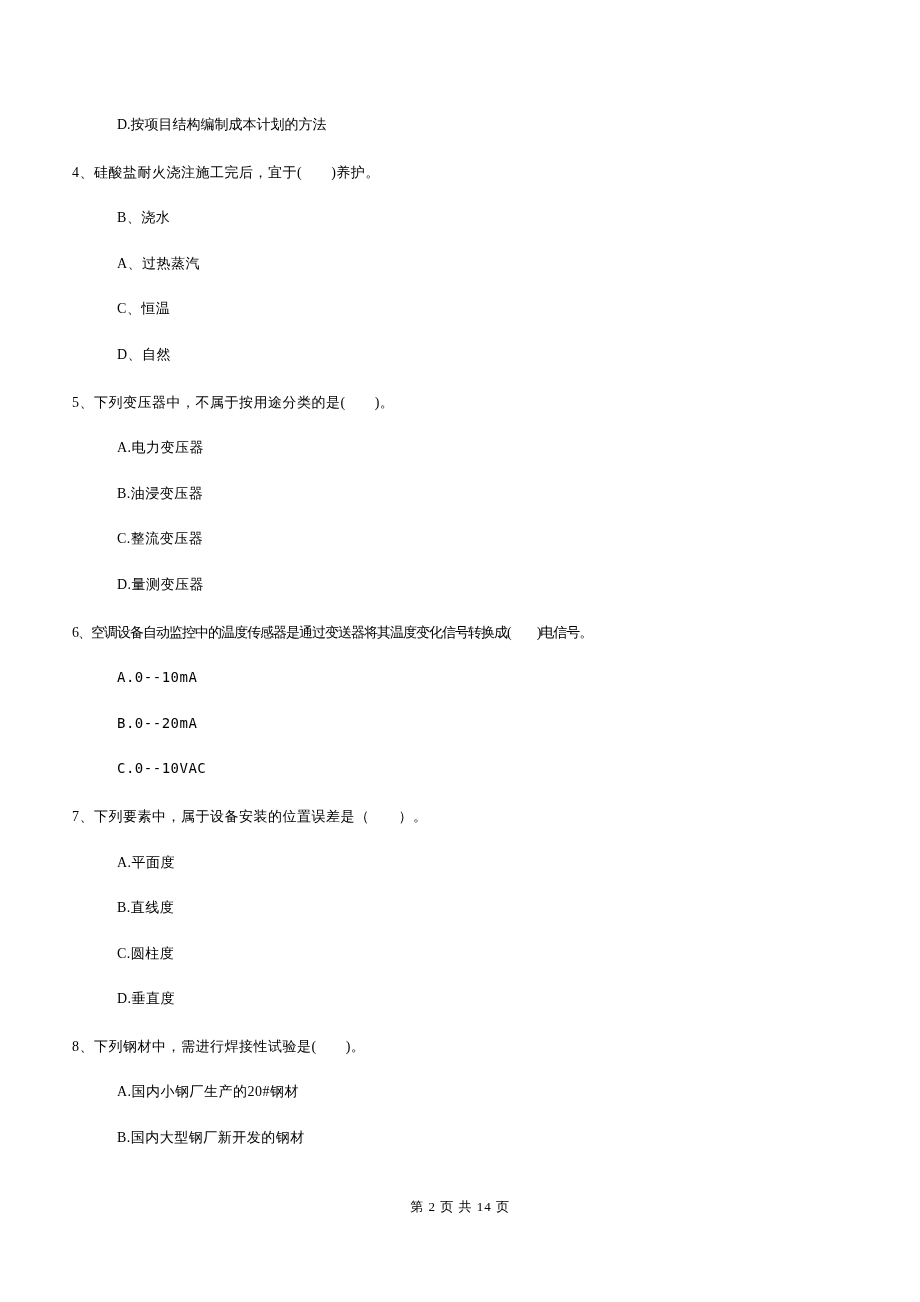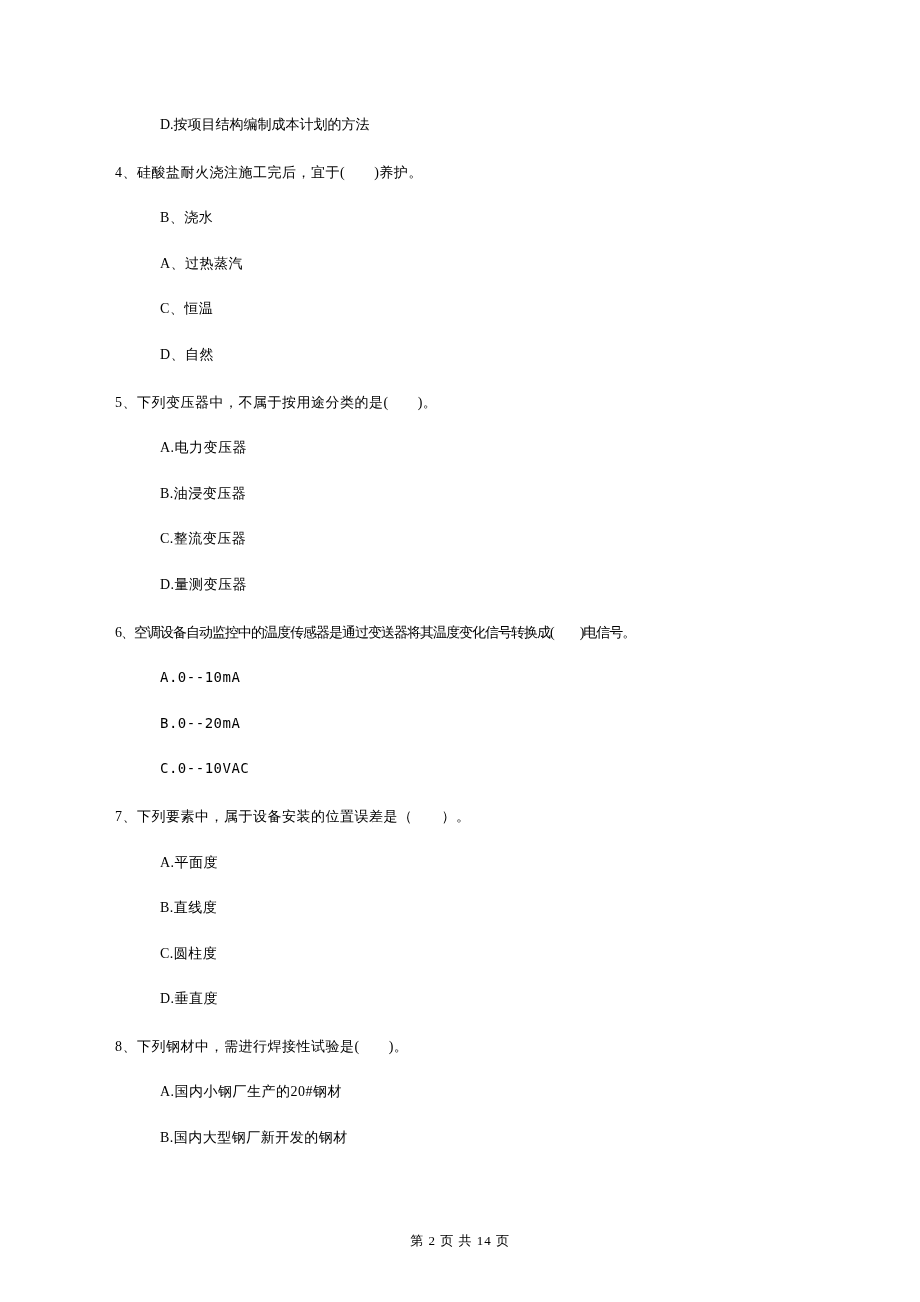--- a/index.html
+++ b/index.html
@@ -7,21 +7,21 @@
     padding: 0;
     background: #ffffff;
     font-family: "SimSun", "宋体", serif;
     color: #000000;
     width: 920px;
     height: 1302px;
     position: relative;
     box-sizing: border-box;
   }
   .page {
-    padding: 115px 133px 0 115px;
+    padding: 115px 133px 0 72px;
     box-sizing: border-box;
     font-size: 14px;
     line-height: 1.4;
   }
   .option-prev {
     padding-left: 45px;
     margin-bottom: 28px;
   }
   .question {
     margin-bottom: 28px;
@@ -34,21 +34,21 @@
     padding-left: 45px;
     margin-bottom: 26px;
     letter-spacing: 0.5px;
   }
   .option:last-child {
     margin-bottom: 0;
     margin-top: 8px;
   }
   .footer {
     position: absolute;
-    bottom: 52px;
+    bottom: 86px;
     left: 0;
     right: 0;
     text-align: center;
     font-size: 13px;
     letter-spacing: 1px;
   }
   .q6 .question-text {
     letter-spacing: -1px;
   }
   .mono {

